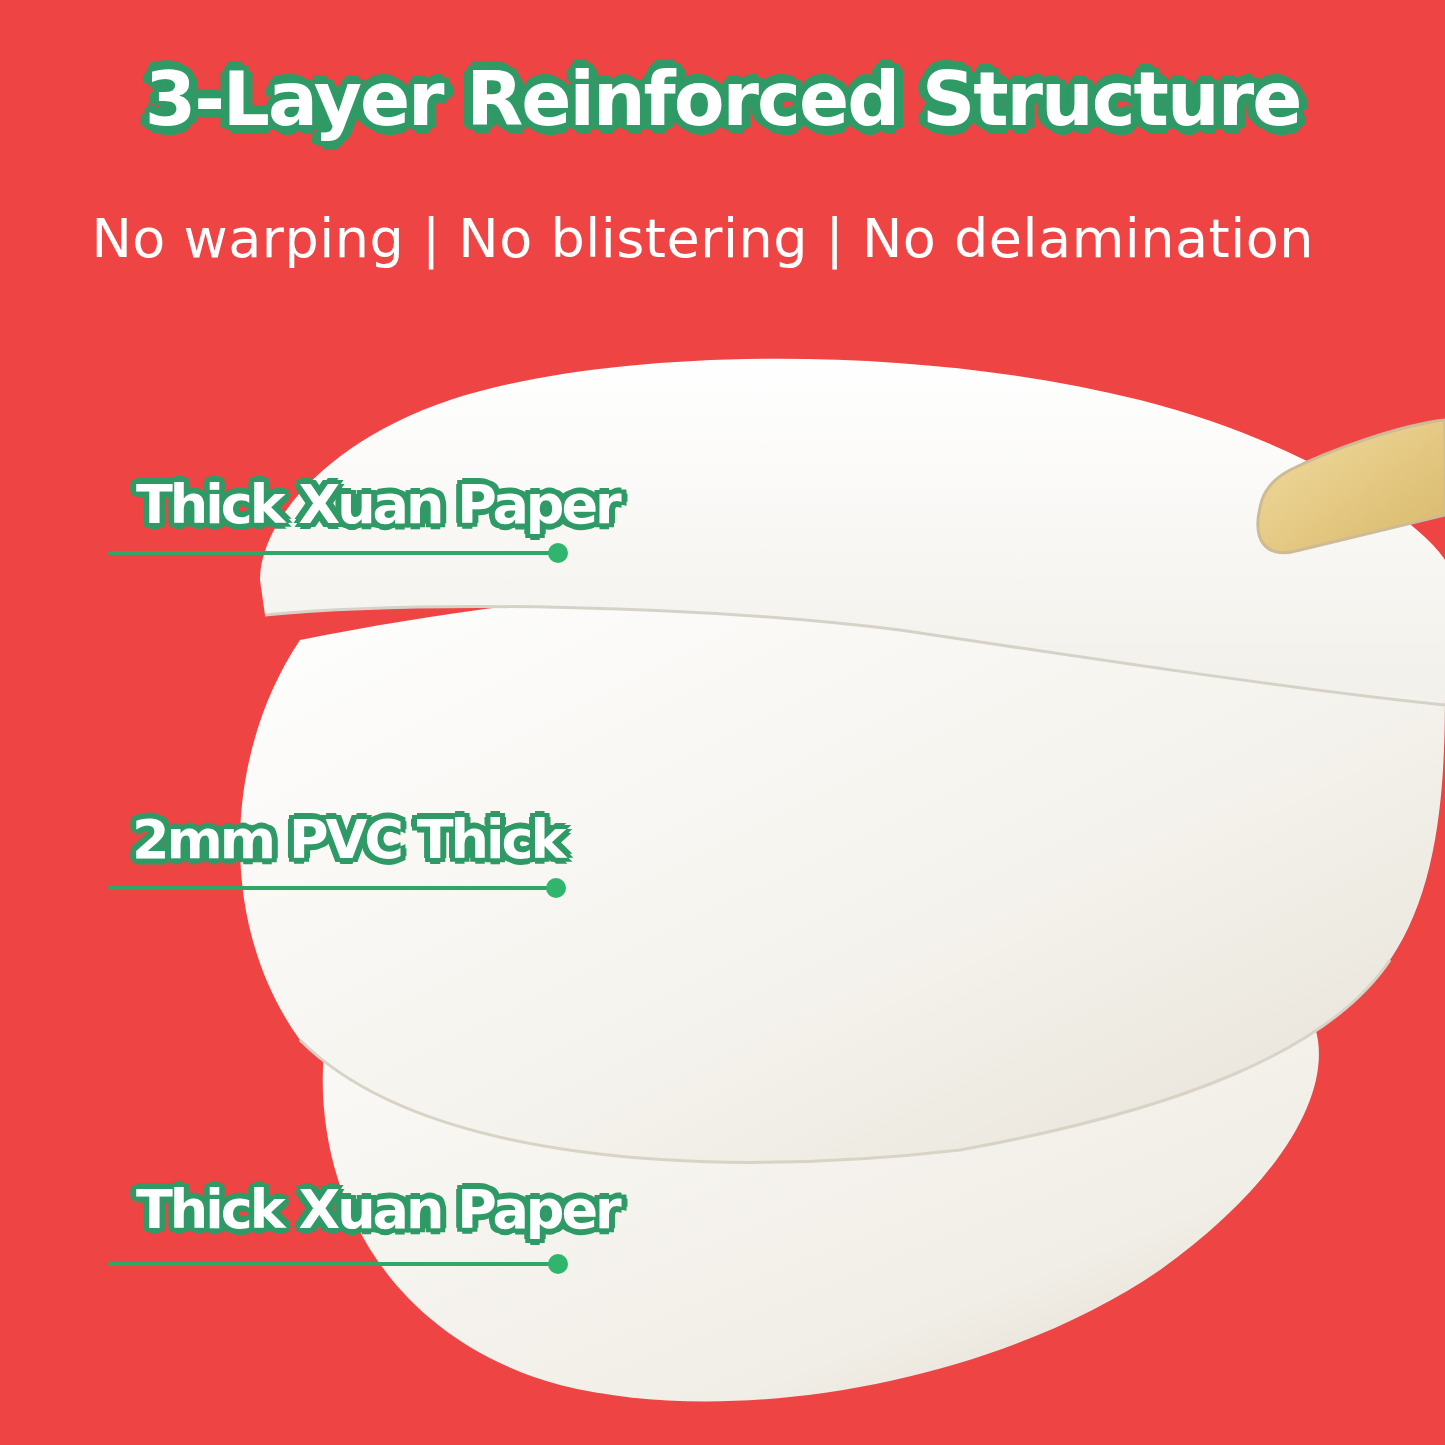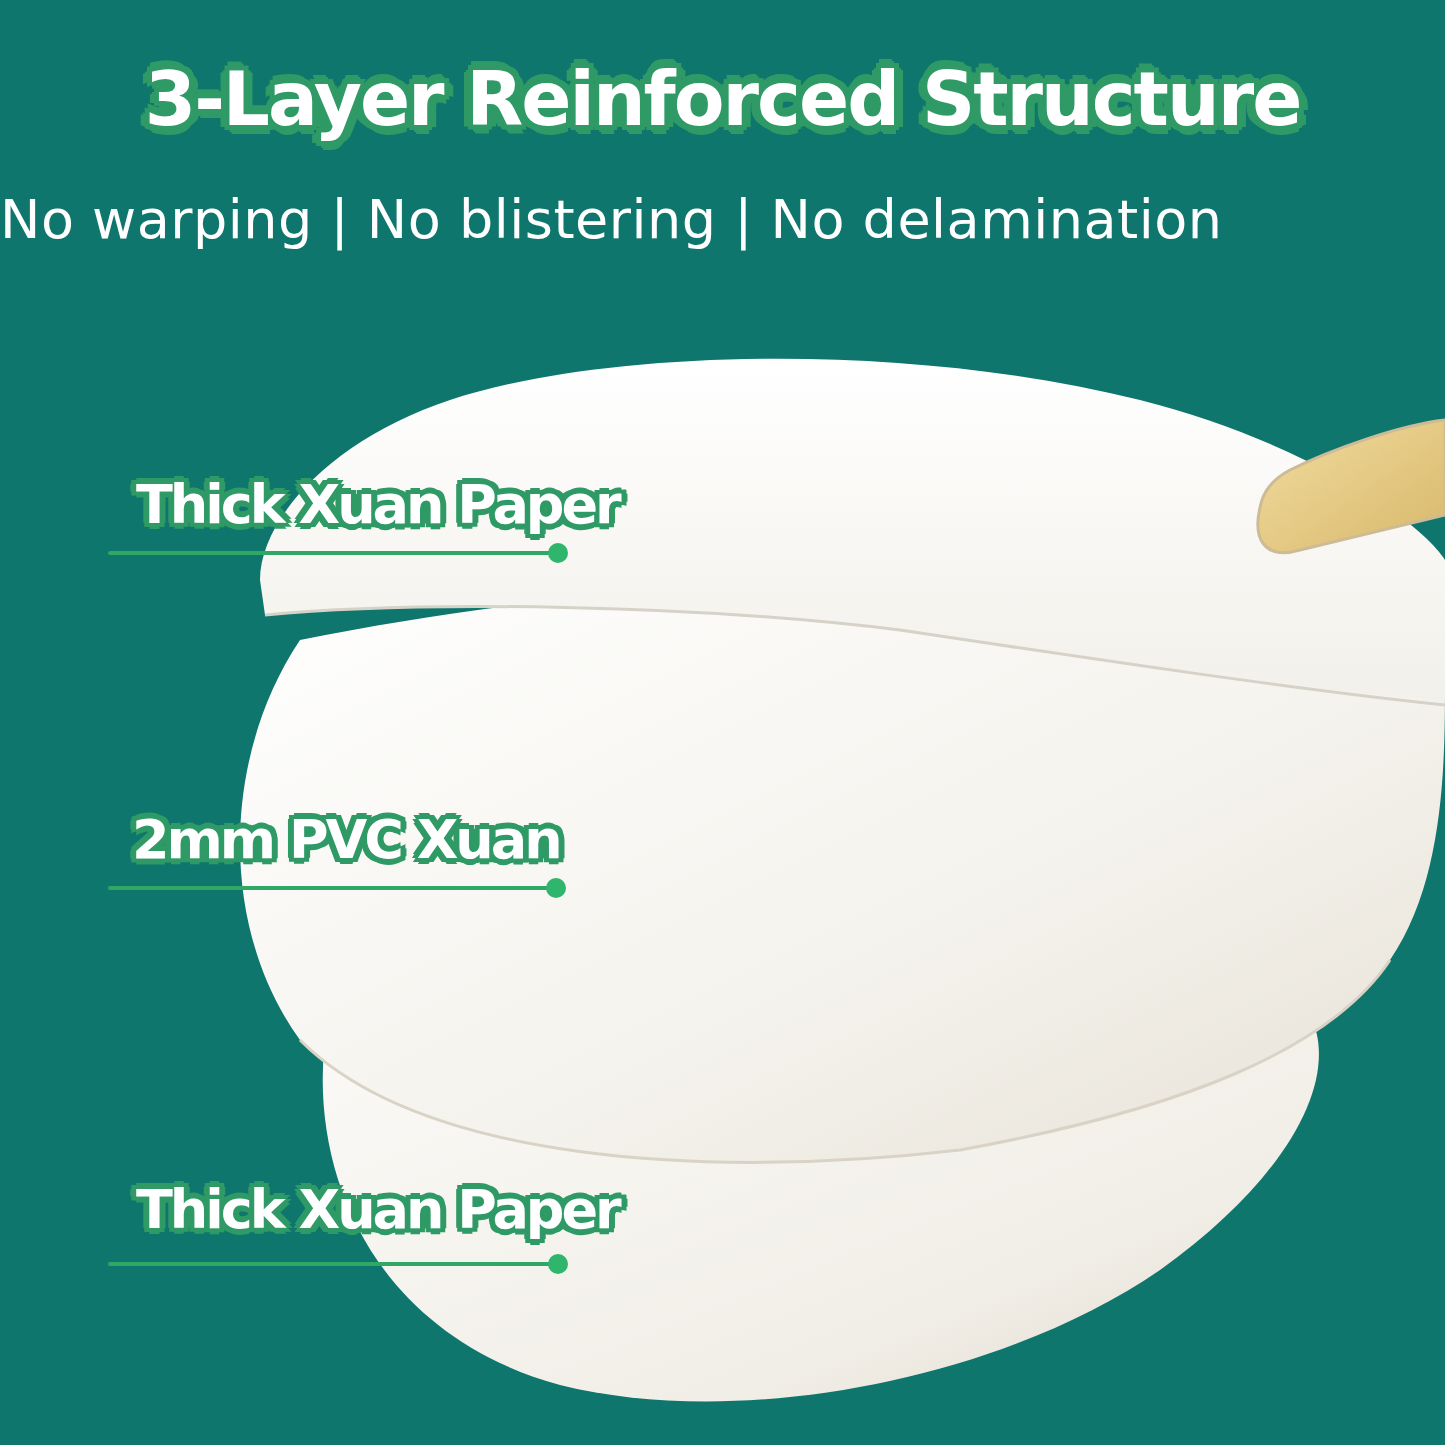--- a/index.html
+++ b/index.html
@@ -1,35 +1,35 @@
 <!DOCTYPE html>
 <html><head>
   <meta charset="utf-8">
   <style>
     html, body { margin:0; padding:0; background:#000; }
     body { width:1445px; height:1445px; position:relative; overflow:hidden;
            font-family:"DejaVu Sans", sans-serif; }
-    .stage { position:absolute; inset:0; background:#0f766e; }
+    .stage { position:absolute; inset:0; background:#ef4444; }
     svg.art { position:absolute; left:0; top:0; }
 
     .title {
       position:absolute; left:0; width:1445px; top:62px; text-align:center;
       font-family:"DejaVu Sans", sans-serif; font-weight:bold; font-size:74px;
       letter-spacing:-2px; color:#fff; line-height:1;
       -webkit-text-stroke:0;
       text-shadow:
         0 0 0 #2f9a66,
         4px 0 0 #2f9a66, -4px 0 0 #2f9a66, 0 4px 0 #2f9a66, 0 -4px 0 #2f9a66,
         3px 3px 0 #2f9a66, -3px 3px 0 #2f9a66, 3px -3px 0 #2f9a66, -3px -3px 0 #2f9a66,
         7px 0 0 #2f9a66, -7px 0 0 #2f9a66, 0 7px 0 #2f9a66, 0 -7px 0 #2f9a66,
         5px 5px 0 #2f9a66, -5px 5px 0 #2f9a66, 5px -5px 0 #2f9a66, -5px -5px 0 #2f9a66,
         9px 2px 0 #2f9a66, -9px 2px 0 #2f9a66, 2px 9px 0 #2f9a66, -2px -9px 0 #2f9a66;
     }
     .subtitle {
-      position:absolute; left:0; width:1314px; top:193px; text-align:left;
+      position:absolute; left:0; width:1314px; top:212px; text-align:right;
       font-family:"DejaVu Sans", sans-serif; font-size:54px; color:#fff;
       letter-spacing:0.5px; line-height:1; font-weight:normal;
     }
     .label {
       position:absolute; font-family:"DejaVu Sans", sans-serif; font-weight:bold;
       font-size:54px; letter-spacing:-3px; color:#fff; line-height:1; white-space:nowrap;
       text-shadow:
         3px 0 0 #2f9a66, -3px 0 0 #2f9a66, 0 3px 0 #2f9a66, 0 -3px 0 #2f9a66,
         3px 3px 0 #2f9a66, -3px 3px 0 #2f9a66, 3px -3px 0 #2f9a66, -3px -3px 0 #2f9a66,
         6px 0 0 #2f9a66, -6px 0 0 #2f9a66, 0 6px 0 #2f9a66, 0 -6px 0 #2f9a66,
@@ -85,21 +85,21 @@
   </svg>
 
   <div class="title">3-Layer Reinforced Structure</div>
   <div class="subtitle">No warping | No blistering | No delamination</div>
 
   <div class="label" style="left:104px; top:478px;">Thick Xuan Paper</div>
   <div class="leader" style="left:108px; top:551px; width:452px;">
     <span class="dot"></span>
   </div>
 
-  <div class="label" style="left:100px; top:813px;">2mm PVC Xuan</div>
+  <div class="label" style="left:100px; top:813px;">2mm PVC Thick</div>
   <div class="leader" style="left:108px; top:886px; width:450px;">
     <span class="dot"></span>
   </div>
 
   <div class="label" style="left:104px; top:1183px;">Thick Xuan Paper</div>
   <div class="leader" style="left:108px; top:1262px; width:452px;">
     <span class="dot"></span>
   </div>
 </div>
 

